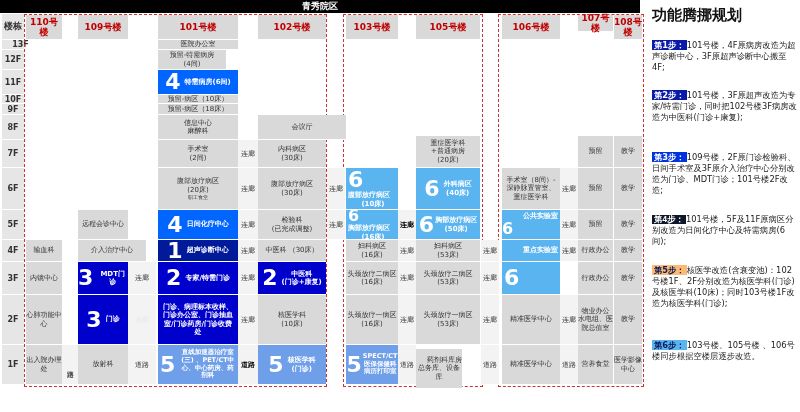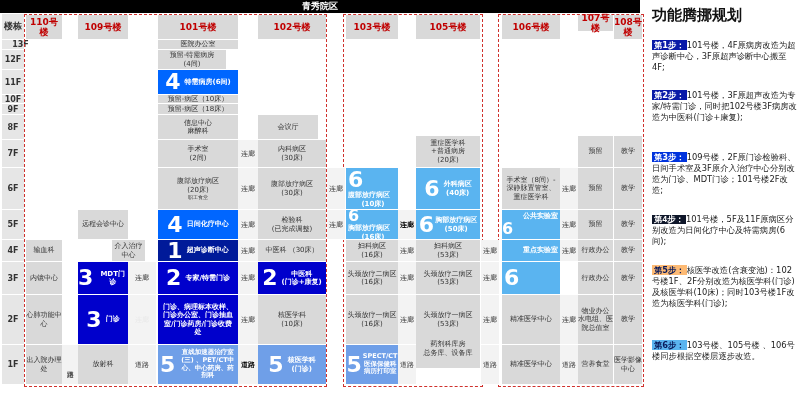--- a/index.html
+++ b/index.html
@@ -76,21 +76,21 @@
     <span>心肺功能中心</span>
   </div>
 <div class="abs cell" style="left:26px;top:345px;width:36px;height:40px;">
     <span>出入院办理处</span>
   </div>
 <div class="abs link" style="left:62px;top:345px;width:16px;height:40px;writing-mode:vertical-rl;">道路</div>
 
 <div class="abs cell" style="left:78px;top:210px;width:50px;height:30px;">
     <span>远程会诊中心</span>
   </div>
-<div class="abs cell" style="left:78px;top:240px;width:33px;height:22px;margin-left:34px;">
+<div class="abs cell" style="left:78px;top:240px;width:68px;height:22px;">
     <span>介入治疗中心</span>
   </div>
 <div class="abs cell dark row" style="left:78px;top:262px;width:50px;height:33px;">
     <span class="num">3</span>
     <span class="txt">MDT门诊</span>
   </div>
 <div class="abs cell dark row" style="left:78px;top:295px;width:50px;height:50px;">
     <span class="num">3</span>
     <span class="txt">门诊</span>
   </div>
@@ -155,21 +155,21 @@
   </div>
 
 <div class="abs link" style="left:238px;top:140px;width:20px;height:28px;">连廊</div>
 <div class="abs link" style="left:238px;top:168px;width:20px;height:42px;">连廊</div>
 <div class="abs link" style="left:238px;top:210px;width:20px;height:30px;">连廊</div>
 <div class="abs link" style="left:238px;top:240px;width:20px;height:22px;">连廊</div>
 <div class="abs link" style="left:238px;top:262px;width:20px;height:33px;">连廊</div>
 <div class="abs link" style="left:238px;top:295px;width:20px;height:50px;">连廊</div>
 <div class="abs link" style="left:238px;top:345px;width:20px;height:40px;font-weight:bold;color:#000;">道路</div>
 
-<div class="abs cell" style="left:258px;top:115px;width:60px;height:25px;">
+<div class="abs cell" style="left:258px;top:115px;width:88px;height:25px;">
     <span>会议厅</span>
   </div>
 <div class="abs cell" style="left:258px;top:140px;width:68px;height:28px;">
     <span>内科病区</span>
     <span>(30床)</span>
   </div>
 <div class="abs cell" style="left:258px;top:168px;width:68px;height:42px;">
     <span>腹部放疗病区</span>
     <span>(30床)</span>
   </div>
@@ -259,21 +259,21 @@
     <span>(53床)</span>
   </div>
 <div class="abs cell" style="left:416px;top:262px;width:64px;height:33px;">
     <span>头颈放疗二病区</span>
     <span>(53床)</span>
   </div>
 <div class="abs cell" style="left:416px;top:295px;width:64px;height:50px;">
     <span>头颈放疗一病区</span>
     <span>(53床)</span>
   </div>
-<div class="abs cell" style="left:416px;top:329px;width:64px;height:40px;">
+<div class="abs cell" style="left:416px;top:349px;width:46px;height:40px;align-items:flex-end;">
     <span>药剂科库房</span>
     <span>总务库、设备库</span>
   </div>
 
 <div class="abs link" style="left:481px;top:240px;width:18px;height:22px;">连廊</div>
 <div class="abs link" style="left:481px;top:262px;width:18px;height:33px;">连廊</div>
 <div class="abs link" style="left:481px;top:295px;width:18px;height:50px;">连廊</div>
 <div class="abs link" style="left:481px;top:345px;width:18px;height:40px;">道路</div>
 
 <div class="abs cell" style="left:502px;top:168px;width:58px;height:42px;padding:0 2px;">

